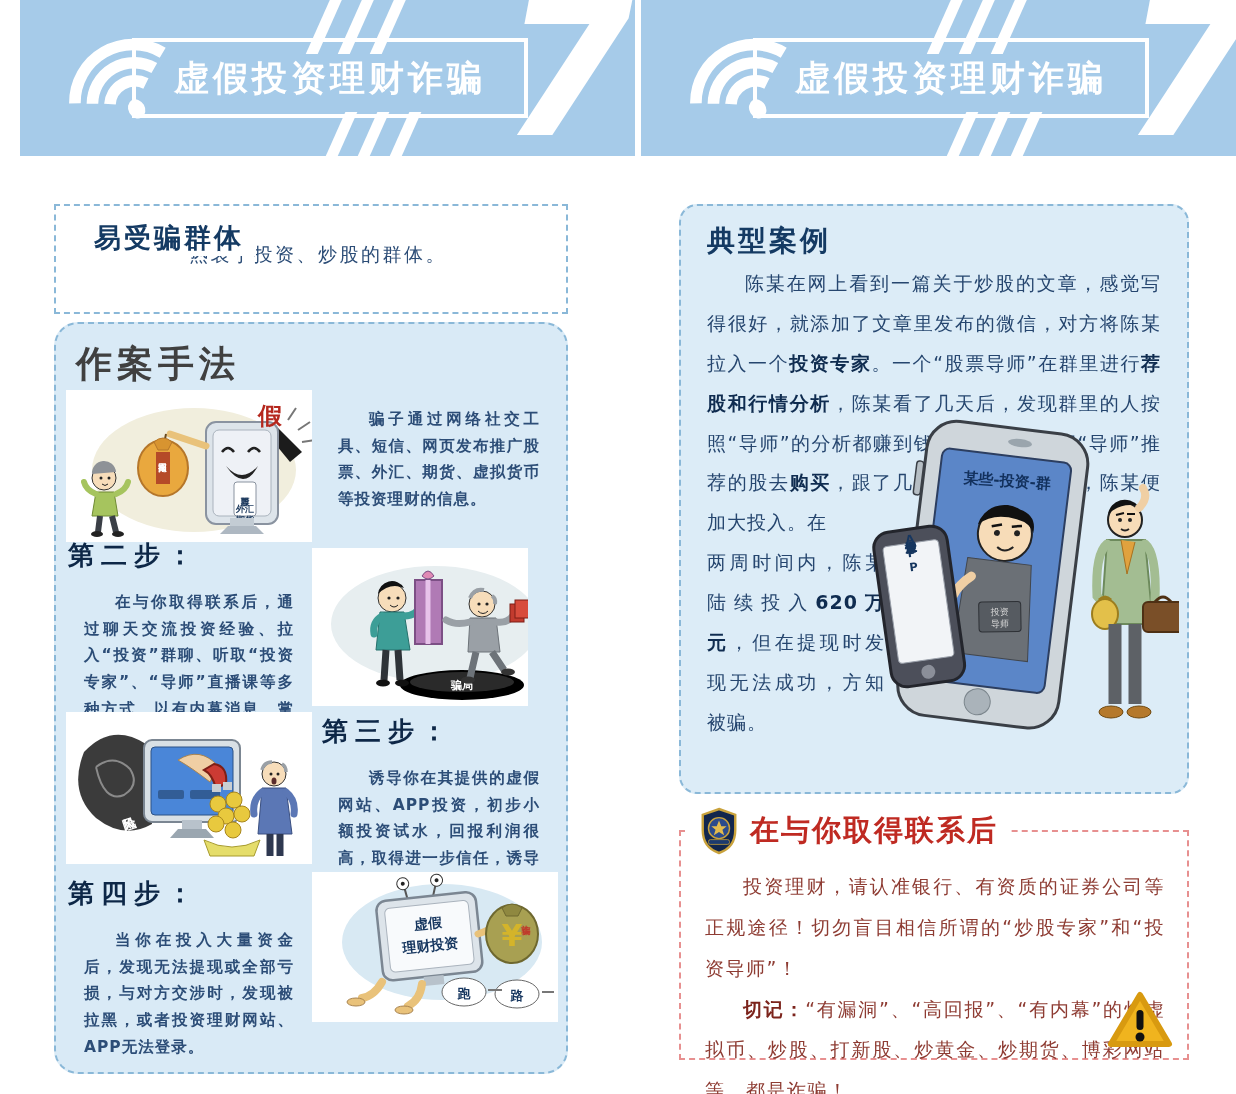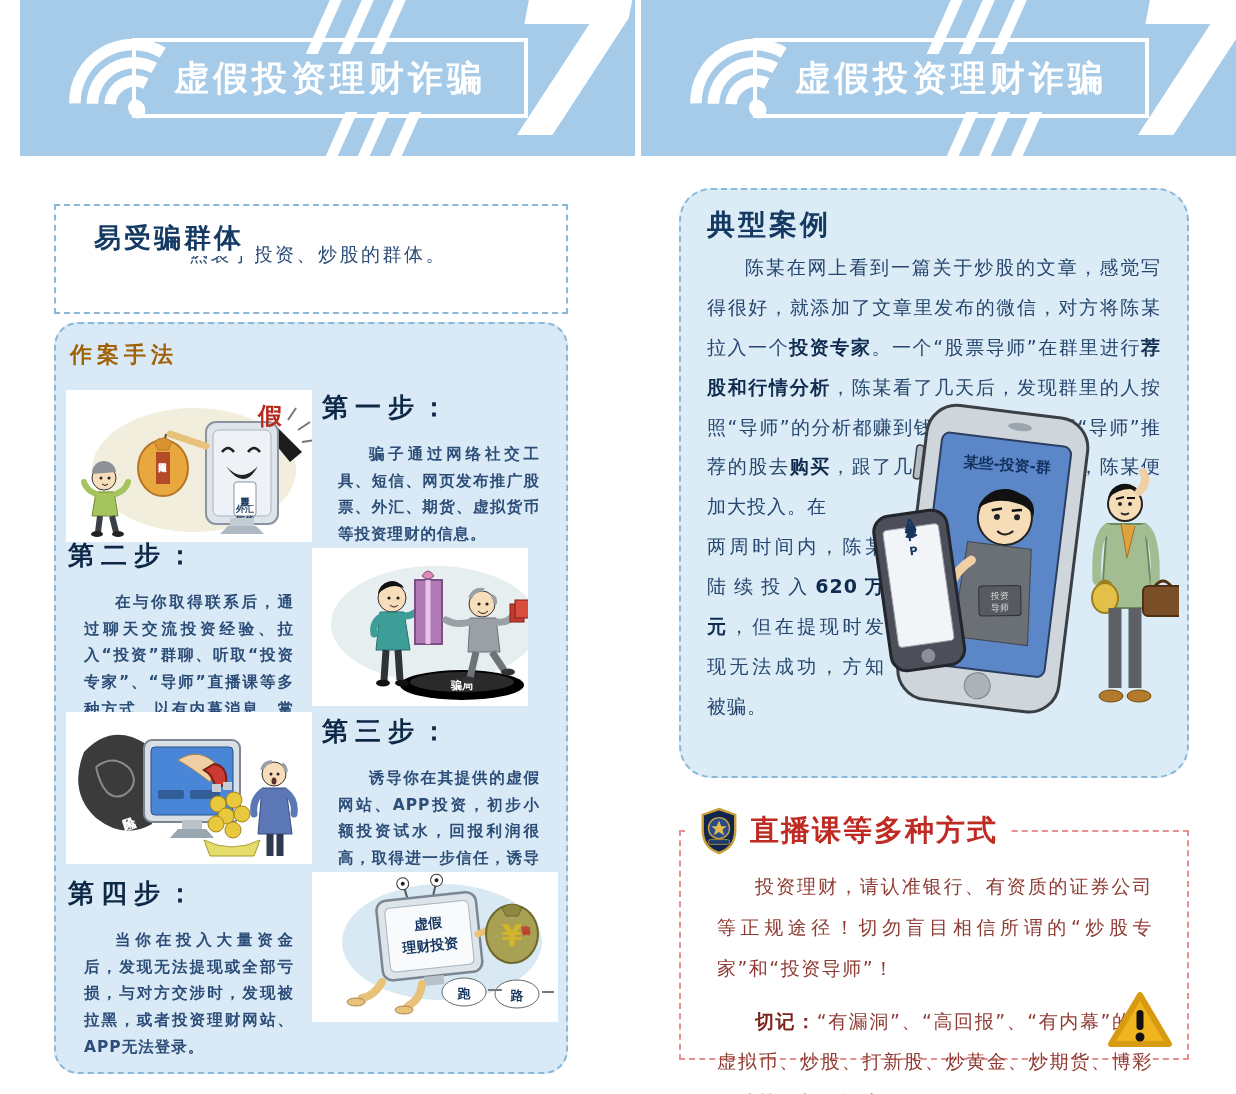--- a/index.html
+++ b/index.html
@@ -20,48 +20,48 @@
 
   
   .victims-box{position:absolute;left:54px;top:204px;width:510px;height:106px;
                border:2px dashed #8ab8d8;background:#fff;}
   .box-title{position:absolute;top:-21px;left:26px;background:#fff;padding:0 12px;
              font-size:27px;font-weight:bold;color:#143a63;letter-spacing:3px;white-space:nowrap;margin-top:35px;}
   .victims-body{margin:36px 30px 0 44px;font-size:19px;color:#2c4d77;letter-spacing:2.5px;text-align:center;}
 
   .methods-box{position:absolute;left:54px;top:322px;width:510px;height:748px;
                background:#d9eaf6;border:2px dashed #8ab8d8;border-radius:24px;}
-  .methods-title{position:absolute;left:14px;top:16px;font-size:22px;font-weight:bold;
-                 color:#a16207;letter-spacing:5px;}
+  .methods-title{position:absolute;left:20px;top:16px;font-size:36px;font-weight:bold;
+                 color:#404040;letter-spacing:5px;}
   .cell{position:absolute;}
   .img-card{background:#fff;overflow:hidden;}
   .step-h{font-size:26px;font-weight:bold;color:#0d2747;letter-spacing:7px;margin:0 0 8px 0;}
   .step-p{font-size:15.5px;line-height:1.72;color:#2c4d77;letter-spacing:1px;
           text-align:justify;text-indent:2em;margin:16px;font-weight:bold;}
 
   
-  .case-box{position:absolute;left:58px;top:188px;width:506px;height:586px;background:#dcecf7;
-            border:2px dashed #8ab8d8;border-radius:32px;}
+  .case-box{position:absolute;left:58px;top:204px;width:506px;height:586px;background:#dcecf7;
+            border:2px dashed #8ab8d8;border-radius:18px;}
   .case-title{position:absolute;left:26px;top:16px;font-size:28px;font-weight:bold;
               color:#143a63;letter-spacing:3px;}
   .case-text{position:absolute;left:26px;top:58px;width:454px;font-size:19px;line-height:2.1;
              color:#26466f;letter-spacing:1px;text-align:justify;}
   .case-text .p1{text-indent:2em;}
   .case-text .p2{width:178px;text-align:justify;}
   .case-box .seg-b{font-weight:bold;color:#0f2c50;}
   .case-illu{position:absolute;left:172px;top:206px;width:326px;height:366px;}
 
   .reminder-box{position:absolute;left:58px;top:830px;width:506px;height:226px;
                 background:#fff;border:2px dashed #e79090;}
   .reminder-head{position:absolute;top:-26px;left:6px;background:#fff;padding:0 10px;
                  display:flex;align-items:center;gap:9px;}
   .reminder-title{font-size:29px;font-weight:bold;color:#bf2a22;letter-spacing:2px;white-space:nowrap;}
   .reminder-body{margin:34px 22px 0 24px;font-size:19px;line-height:2.15;color:#8e3c33;
                  letter-spacing:1.5px;text-align:justify;}
-  .reminder-body p{margin:12px;text-indent:2em;}
+  .reminder-body p{margin:0;text-indent:2em;}
   .reminder-box .seg-b{font-weight:bold;color:#7c241c;}
   .warn-tri{position:absolute;right:14px;bottom:8px;width:66px;height:60px;}
 
   svg text{font-family:"DejaVu Sans","Liberation Sans",sans-serif;}
   .vtext{writing-mode:vertical-rl;text-orientation:upright;}
 </style>
 </head>
 <body>
 
 <div class="canvas">
@@ -123,21 +123,20 @@
           <path d="M36 94 q3 3 6 0" stroke="#222" fill="none"></path>
           <path d="M30 102 h18 l4 24 h-26 Z" fill="#a6c45e" stroke="#6f8a33"></path>
           <path d="M50 104 q10 -4 12 -12 M30 104 q-10 -4 -12 -12" stroke="#a6c45e" stroke-width="6" fill="none" stroke-linecap="round"></path>
           <path d="M34 126 l-2 16 M46 126 l4 16" stroke="#3a3f46" stroke-width="6"></path>
           <ellipse cx="31" cy="144" rx="6" ry="3" fill="#222"></ellipse>
             <ellipse cx="52" cy="144" rx="6" ry="3" fill="#222"></ellipse>
         </svg>
       </div>
 
       <div class="cell" style="left:266px;top:66px;width:234px;">
-        <div class="step-h">第一步：</div>
         <p class="step-p">骗子通过网络社交工具、短信、网页发布推广股票、外汇、期货、虚拟货币等投资理财的信息。</p>
       </div>
 
       <div class="cell" style="left:12px;top:214px;width:242px;">
         <div class="step-h">第二步：</div>
         <p class="step-p">在与你取得联系后，通过聊天交流投资经验、拉入“投资”群聊、听取“投资专家”、“导师”直播课等多种方式，以有内幕消息、掌握漏洞、回报丰厚等谎言取得你的信任。</p>
       </div>
 
       <div class="cell img-card" style="left:256px;top:224px;width:216px;height:158px;">
         <svg viewBox="0 0 246 158" width="246" height="158">
@@ -333,21 +332,21 @@
 
     <div class="reminder-box">
       <div class="reminder-head">
         <svg width="44" height="50" viewBox="0 0 46 50">
           <path d="M23 2 L40 8 V24 C40 38 32 45 23 48 C14 45 6 38 6 24 V8 Z" fill="#12264d" stroke="#c9a23c" stroke-width="2.5"></path>
           <circle cx="23" cy="22" r="11" fill="#2b4a8c" stroke="#c9a23c" stroke-width="1.5"></circle>
           <polygon points="23,14 25.4,20 31,20 26.6,23.6 28.4,29.4 23,26 17.6,29.4 19.4,23.6 15,20 20.6,20" fill="#e3bb4e"></polygon>
           <rect x="12" y="34" width="22" height="5" rx="2" fill="#1c3althou6e"></rect>
           <rect x="12" y="34" width="22" height="5" rx="2" fill="#1c3a6e" stroke="#c9a23c" stroke-width="0.8"></rect>
         </svg>
-        <span class="reminder-title">直播课等多种方式</span>
+        <span class="reminder-title">在与你取得联系后</span>
       </div>
       <div class="reminder-body">
         <p><span>投资理财，请认准银行、有资质的证券公司等正规途径！切勿盲目相信所谓的“炒股专家”和“投资导师”！</span></p>
         <p><span class="seg-b">切记：</span><span>“有漏洞”、“高回报”、“有内幕”的炒虚拟币、炒股、打新股、炒黄金、炒期货、博彩网站等，都是诈骗！</span></p>
       </div>
       <svg class="warn-tri" viewBox="0 0 66 60">
         <path d="M33 5 L62 54 H4 Z" fill="#f0b41e" stroke="#d89a10" stroke-width="6" stroke-linejoin="round"></path>
         <rect x="29.5" y="20" width="7" height="20" rx="3.5" fill="#111"></rect>
         <circle cx="33" cy="47" r="4.5" fill="#111"></circle>
       </svg>

